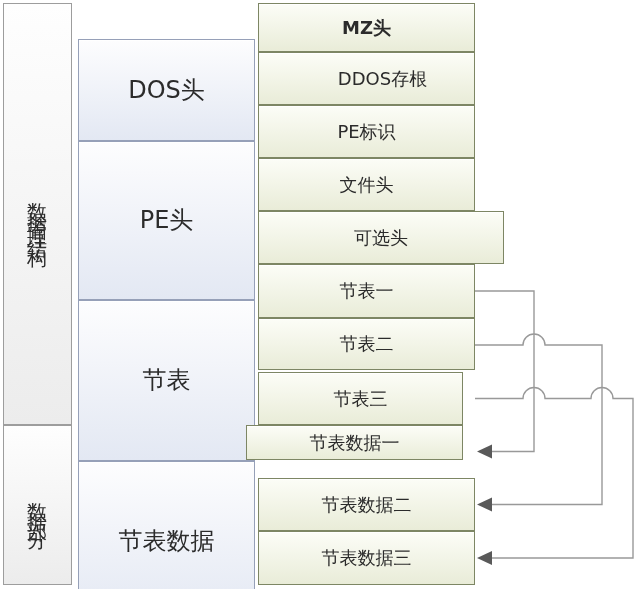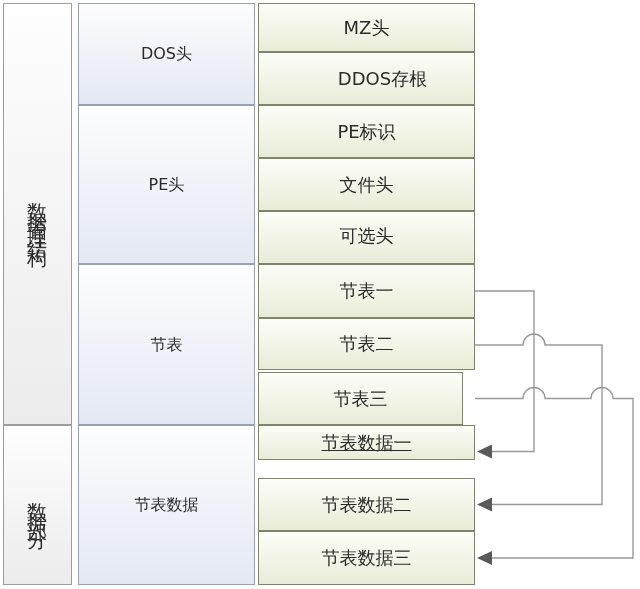--- a/index.html
+++ b/index.html
@@ -23,21 +23,22 @@
   }
   .gray {
     background: linear-gradient(180deg, #fefefe 0%, #ececec 100%);
     border: 1px solid #9d9d9d;
     font-size: 20px;
   }
   .blue {
     background: linear-gradient(180deg, #fdfdfe 0%, #e3e8f3 100%);
     border: 1px solid #96a0b8;
     box-shadow: inset 0 1px 0 rgba(255,255,255,.9);
-    font-size: 16px;
+    font-size: 24px;
+    margin-top: 36px;
   }
   .green {
     background: linear-gradient(180deg, #fcfdf7 0%, #e9ecd8 100%);
     border: 1px solid #7d8664;
     box-shadow: inset 0 1px 0 rgba(255,255,255,.9);
     font-size: 18px;
   }
   .vtext {
     writing-mode: vertical-rl;
     text-orientation: upright;
@@ -61,29 +62,29 @@
   </div>
   <div class="cell gray" style="left:3px; top:425px; width:69px; height:160px;">
     <span class="vtext">数据部分</span>
   </div>
 
   <div class="cell blue" style="left:78px; top:3px; width:177px; height:102px;">DOS头</div>
   <div class="cell blue" style="left:78px; top:105px; width:177px; height:159px;">PE头</div>
   <div class="cell blue" style="left:78px; top:264px; width:177px; height:161px;">节表</div>
   <div class="cell blue" style="left:78px; top:425px; width:177px; height:160px;">节表数据</div>
 
-  <div class="cell green" style="left:258px; top:3px; width:217px; height:49px;">MZ头</div>
+  <div class="cell green" style="left:258px; top:3px; width:217px; height:49px;font-weight:bold;">MZ头</div>
   <div class="cell green" style="left:258px; top:52px; width:217px; height:53px;padding-left:32px;">DDOS存根</div>
   <div class="cell green" style="left:258px; top:105px; width:217px; height:53px;">PE标识</div>
   <div class="cell green" style="left:258px; top:158px; width:217px; height:53px;">文件头</div>
-  <div class="cell green" style="left:258px; top:211px; width:217px; height:53px;font-family:Liberation Mono, monospace;">可选头</div>
+  <div class="cell green" style="left:258px; top:211px; width:246px; height:53px;">可选头</div>
   <div class="cell green" style="left:258px; top:264px; width:217px; height:54px;">节表一</div>
   <div class="cell green" style="left:258px; top:318px; width:217px; height:52px;">节表二</div>
   <div class="cell green" style="left:258px; top:372px; width:205px; height:53px;">节表三</div>
-  <div class="cell green" style="left:258px; top:425px; width:217px; height:35px;text-decoration:underline;">节表数据一</div>
+  <div class="cell green" style="left:246px; top:425px; width:217px; height:35px;">节表数据一</div>
   <div class="cell green" style="left:258px; top:478px; width:217px; height:53px;">节表数据二</div>
   <div class="cell green" style="left:258px; top:531px; width:217px; height:54px;">节表数据三</div>
 
   <svg class="overlay" width="640" height="589" viewBox="0 0 640 589">
     <g fill="none" stroke="#999999" stroke-width="1.4">
       <path d="M475,291 H534 V451.5 H490"></path>
       <path d="M475,345 H523 A11,11 0 0 1 545,345 H602 V504.5 H490"></path>
       <path d="M475,398.5 H523 A11,11 0 0 1 545,398.5 H591 A11,11 0 0 1 613,398.5 H633 V558 H490"></path>
     </g>
     <g fill="#595959" stroke="none">

